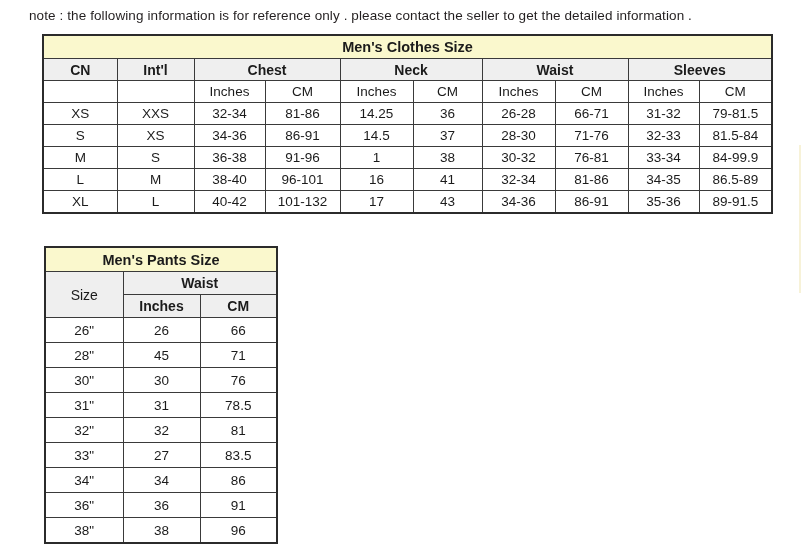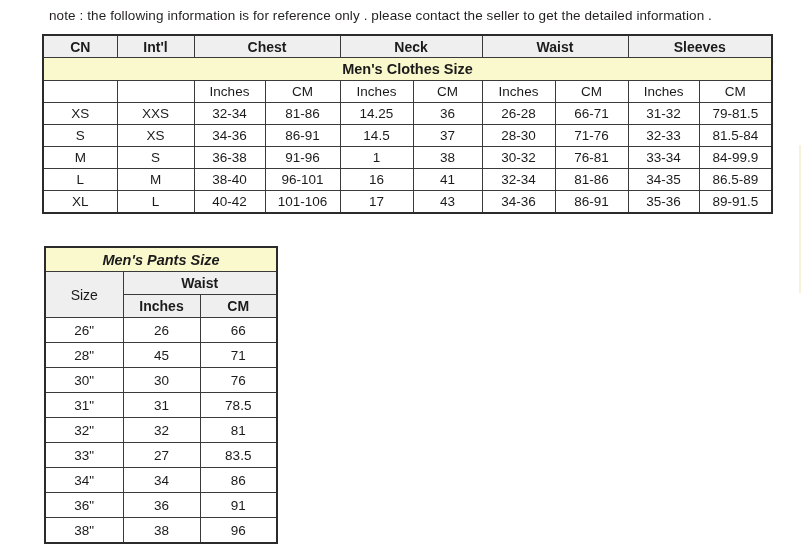--- a/index.html
+++ b/index.html
@@ -16,21 +16,20 @@
   }
 
   #note-text {
     position: absolute;
     left: 29px;
     top: 8px;
     font-size: 13.5px;
     color: #231f20;
     white-space: nowrap;
     letter-spacing: 0.1px;
-    margin-left: 20px;
   }
 
   
   .size-table {
     position: absolute;
     border-collapse: collapse;
     table-layout: fixed;
     background: #ffffff;
     border: 2px solid #2b2b2b;
   }
@@ -97,21 +96,21 @@
   }
   #pants-table col.p-size   { width: 78px; }
   #pants-table col.p-inches { width: 77px; }
   #pants-table col.p-cm     { width: 77px; }
   #pants-table .p-size-head {
     background: #efefef !important;
     font-weight: normal;
     font-size: 14px !important;
   }
   #pants-table .data-cell { height: 24px; }
-  #pants-table .title-cell { height: 23px; font-style: italic; }
+  #pants-table .title-cell { height: 23px; }
   #pants-table .head-cell { height: 22px; }
 
   
   #edge-artifact {
     position: absolute;
     left: 799px;
     top: 145px;
     width: 2px;
     height: 148px;
     background: #f7f2d8;
@@ -130,29 +129,29 @@
       <col class="c-pair-b">
     <col class="c-pair-c">
       <col class="c-pair-d">
     <col class="c-pair-e">
       <col class="c-pair-f">
     <col class="c-pair-g">
       <col class="c-pair-h">
   </colgroup>
   <tbody>
     <tr>
+      <td class="title-cell" colspan="10">Men's Clothes Size</td>
+    </tr>
+    <tr>
       <td class="head-cell" rowspan="1">CN</td>
       <td class="head-cell" rowspan="1">Int'l</td>
       <td class="head-cell" colspan="2">Chest</td>
       <td class="head-cell" colspan="2">Neck</td>
       <td class="head-cell" colspan="2">Waist</td>
       <td class="head-cell" colspan="2">Sleeves</td>
-    </tr>
-    <tr>
-      <td class="title-cell" colspan="10">Men's Clothes Size</td>
     </tr>
     <tr>
       <td class="blank-cell"></td>
       <td class="blank-cell"></td>
       <td class="sub-cell">Inches</td>
       <td class="sub-cell">CM</td>
       <td class="sub-cell">Inches</td>
       <td class="sub-cell">CM</td>
       <td class="sub-cell">Inches</td>
       <td class="sub-cell">CM</td>
@@ -205,21 +204,21 @@
       <td class="data-cell">41</td>
       <td class="data-cell">32-34</td>
       <td class="data-cell">81-86</td>
       <td class="data-cell">34-35</td>
       <td class="data-cell">86.5-89</td>
     </tr>
     <tr>
       <td class="data-cell">XL</td>
       <td class="data-cell">L</td>
       <td class="data-cell">40-42</td>
-      <td class="data-cell">101-106</td>
+      <td class="data-cell">101-132</td>
       <td class="data-cell">17</td>
       <td class="data-cell">43</td>
       <td class="data-cell">34-36</td>
       <td class="data-cell">86-91</td>
       <td class="data-cell">35-36</td>
       <td class="data-cell">89-91.5</td>
     </tr>
   </tbody>
 </table>
 

